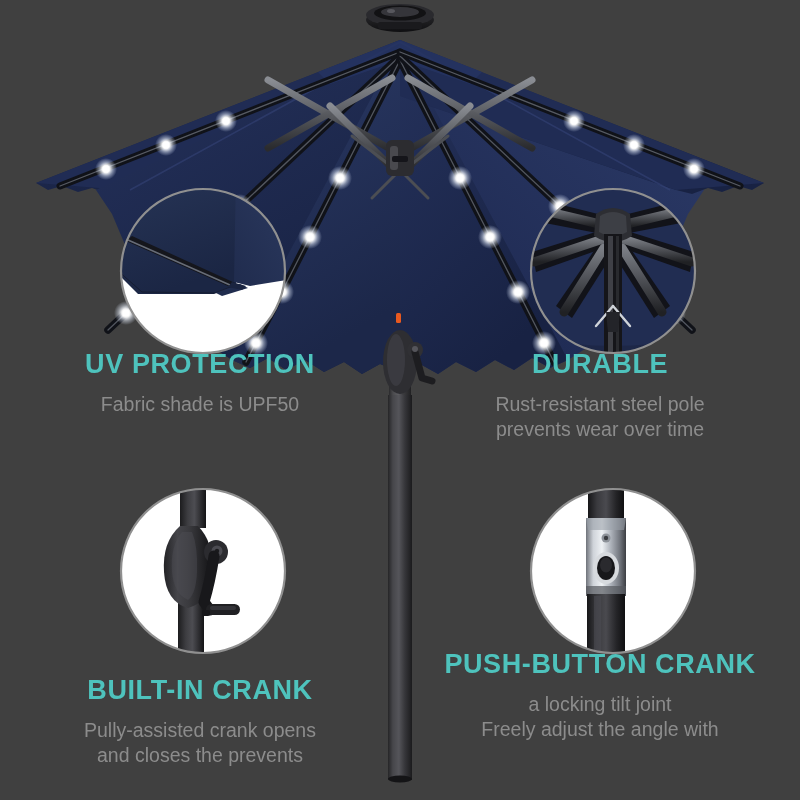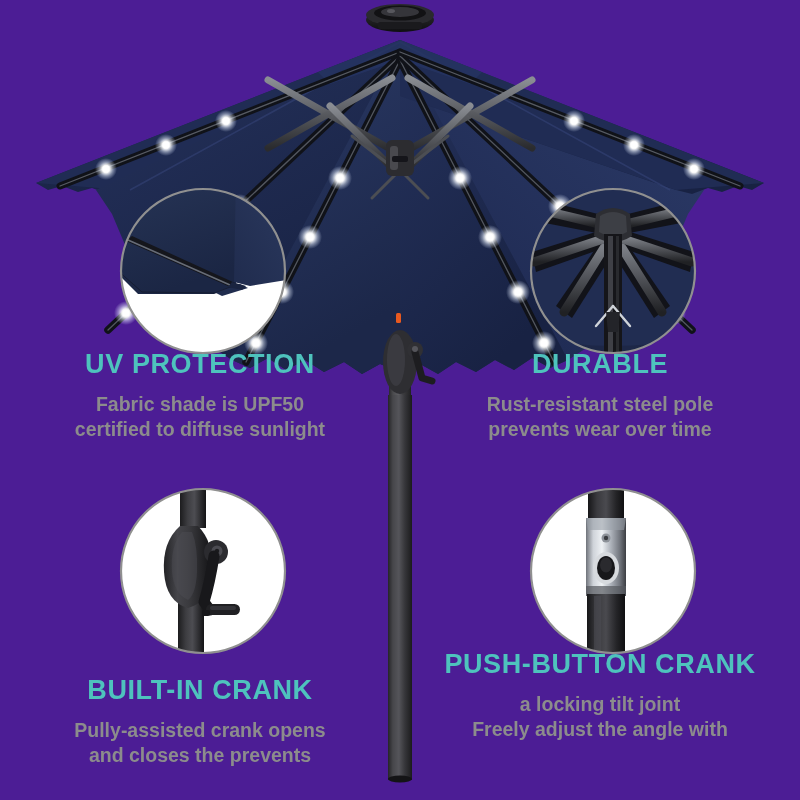--- a/index.html
+++ b/index.html
@@ -37,21 +37,21 @@
     font-size: 27px;
     font-weight: bold;
     letter-spacing: 0.6px;
     line-height: 1.1;
     margin: 0 0 10px 0;
   }
   .feature-body {
     font-size: 19.5px;
     line-height: 1.32;
     margin: 12px;
-    font-weight: bold;
+    font-weight: normal;
   }
   .feature-body span { display: block; }
 
   #feat-uv        { left: 20px;  top: 350px; }
   #feat-durable   { left: 420px; top: 350px; }
   #feat-crank     { left: 20px;  top: 650px; }
   #feat-tilt      { left: 420px; top: 650px; }
 
   
   .callout {
@@ -61,21 +61,21 @@
     border-radius: 50%;
   }
   #callout-uv      { left: 118px; top: 186px; }
   #callout-durable { left: 528px; top: 186px; }
   #callout-crank   { left: 118px; top: 486px; }
   #callout-tilt    { left: 528px; top: 486px; }
 </style>
 </head>
 <body>
 
-<div id="stage" style="background: #4c1d95;">
+<div id="stage" style="background: #404040;">
 
   <svg class="layer" viewBox="0 0 800 800">
     <defs>
       <linearGradient id="poleGrad" x1="0" y1="0" x2="1" y2="0">
         <stop offset="0%" stop-color="#2a2a2c"></stop>
         <stop offset="18%" stop-color="#4a4a4d"></stop>
         <stop offset="42%" stop-color="#5c5c60"></stop>
         <stop offset="62%" stop-color="#3e3e41"></stop>
         <stop offset="100%" stop-color="#212123"></stop>
       </linearGradient>
@@ -434,21 +434,20 @@
       <rect x="59" y="108" width="38" height="80" fill="url(#tiltPole)"></rect>
       <rect x="66" y="110" width="7" height="76" fill="#4d4d53" opacity="0.55"></rect>
     </g>
     <circle cx="85" cy="85" r="82" fill="none" stroke="#909090" stroke-width="2.2"></circle>
   </svg>
 
   <div class="feature" id="feat-uv">
     <p class="feature-title" style="color: rgb(78, 195, 189);">UV PROTECTION</p>
     <p class="feature-body" style="color: rgb(140, 140, 140);">
       <span>Fabric shade is UPF50</span>
-      <span>certified to diffuse sunlight</span>
     </p>
   </div>
 
   <div class="feature" id="feat-durable">
     <p class="feature-title" style="color: rgb(78, 195, 189);">DURABLE</p>
     <p class="feature-body" style="color: rgb(140, 140, 140);">
       <span>Rust-resistant steel pole</span>
       <span>prevents wear over time</span>
     </p>
   </div>

